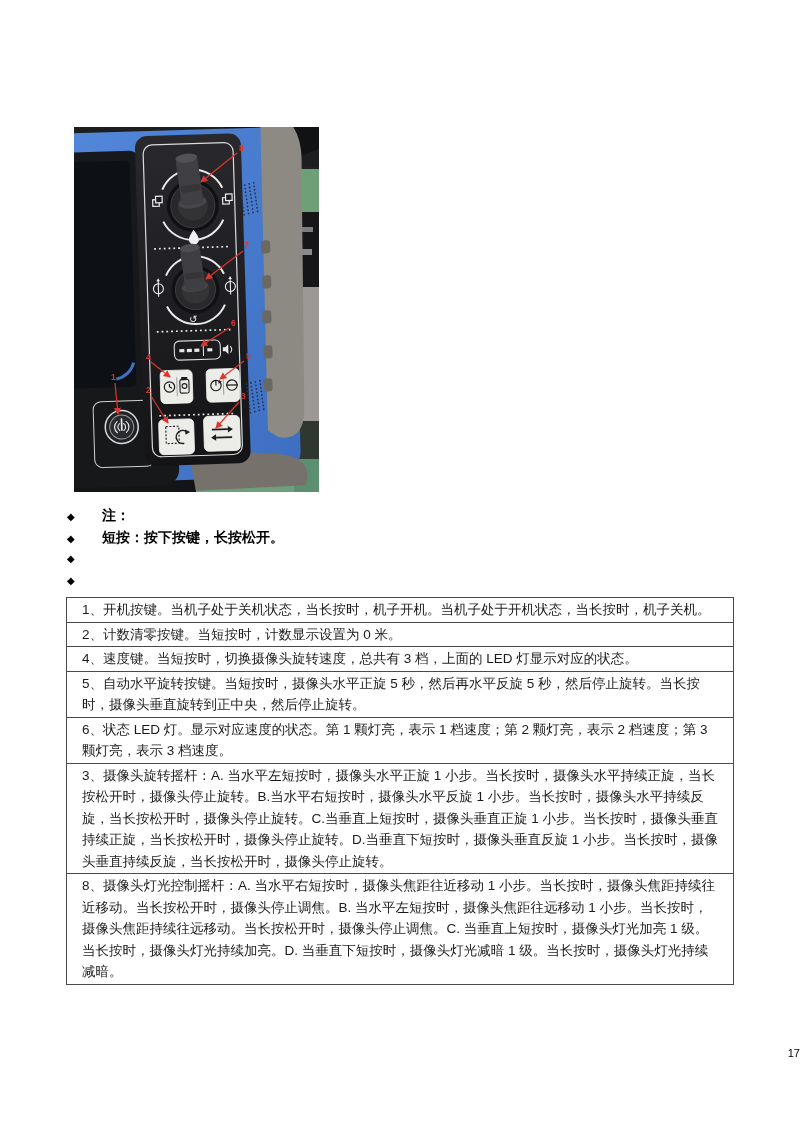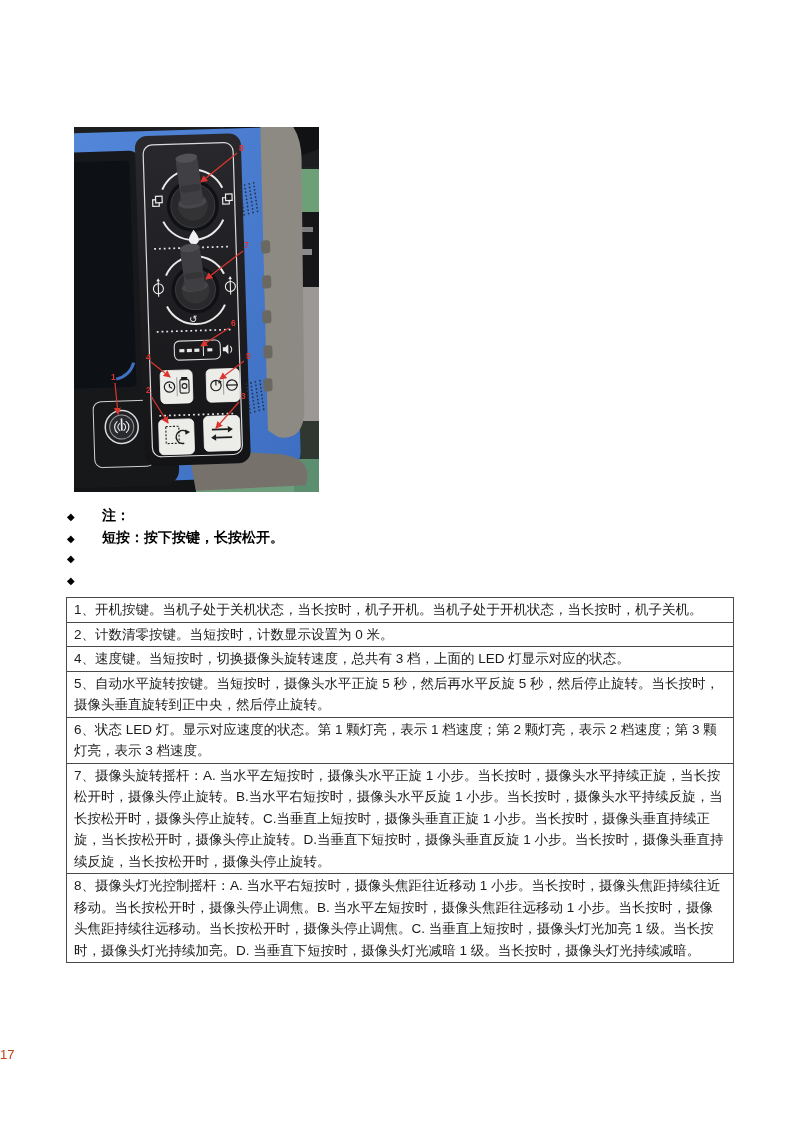--- a/index.html
+++ b/index.html
@@ -12,23 +12,23 @@
   .photo svg{display:block;}
   .notes{position:absolute;left:67px;top:504px;margin:0;padding:0;list-style:none;}
   .notes li{display:flex;align-items:baseline;height:22px;font-weight:bold;font-size:14px;line-height:22px;}
   .notes .diamond{display:inline-block;width:35px;font-size:10px;flex:0 0 35px;}
   .desc-table{
     position:absolute;left:66px;top:597px;width:668px;
     border-collapse:collapse;table-layout:fixed;
   }
   .desc-table td{
     border:1px solid #4a4a4a;font-size:13.5px;line-height:21.5px;
-    padding:1px 7px;color:#1b1b1b;word-break:break-all;
+    padding:1px 15px;color:#1b1b1b;word-break:break-all;
   }
-  .page-number{position:absolute;top:1047px;left:0;width:100%;text-align:left;font-size:13px;color:#c2410c;}
+  .page-number{position:absolute;top:1047px;left:0;width:100%;text-align:right;font-size:11px;color:#000000;}
 </style>
 </head>
 <body>
 
 <div class="page">
 
   <div class="photo">
     <svg width="245" height="365" viewBox="0 0 245 365" xmlns="http://www.w3.org/2000/svg">
       <defs>
         <linearGradient id="bodyGrad" x1="0" y1="0" x2="1" y2="1">
@@ -293,21 +293,21 @@
       <tr>
           <td>4、速度键。当短按时，切换摄像头旋转速度，总共有 3 档，上面的 LED 灯显示对应的状态。</td>
         </tr>
       <tr>
           <td>5、自动水平旋转按键。当短按时，摄像头水平正旋 5 秒，然后再水平反旋 5 秒，然后停止旋转。当长按时，摄像头垂直旋转到正中央，然后停止旋转。</td>
         </tr>
       <tr>
           <td>6、状态 LED 灯。显示对应速度的状态。第 1 颗灯亮，表示 1 档速度；第 2 颗灯亮，表示 2 档速度；第 3 颗灯亮，表示 3 档速度。</td>
         </tr>
       <tr>
-          <td>7、摄像头旋转摇杆：A. 当水平左短按时，摄像头水平正旋 1 小步。当长按时，摄像头水平持续正旋，当长按松开时，摄像头停止旋转。B.当水平右短按时，摄像头水平反旋 1 小步。当长按时，摄像头水平持续反旋，当长按松开时，摄像头停止旋转。C.当垂直上短按时，摄像头垂直正旋 1 小步。当长按时，摄像头垂直持续正旋，当长按松开时，摄像头停止旋转。D.当垂直下短按时，摄像头垂直反旋 1 小步。当长按时，摄像头垂直持续反旋，当长按松开时，摄像头停止旋转。</td>
+          <td>3、摄像头旋转摇杆：A. 当水平左短按时，摄像头水平正旋 1 小步。当长按时，摄像头水平持续正旋，当长按松开时，摄像头停止旋转。B.当水平右短按时，摄像头水平反旋 1 小步。当长按时，摄像头水平持续反旋，当长按松开时，摄像头停止旋转。C.当垂直上短按时，摄像头垂直正旋 1 小步。当长按时，摄像头垂直持续正旋，当长按松开时，摄像头停止旋转。D.当垂直下短按时，摄像头垂直反旋 1 小步。当长按时，摄像头垂直持续反旋，当长按松开时，摄像头停止旋转。</td>
         </tr>
       <tr>
           <td>8、摄像头灯光控制摇杆：A. 当水平右短按时，摄像头焦距往近移动 1 小步。当长按时，摄像头焦距持续往近移动。当长按松开时，摄像头停止调焦。B. 当水平左短按时，摄像头焦距往远移动 1 小步。当长按时，摄像头焦距持续往远移动。当长按松开时，摄像头停止调焦。C. 当垂直上短按时，摄像头灯光加亮 1 级。当长按时，摄像头灯光持续加亮。D. 当垂直下短按时，摄像头灯光减暗 1 级。当长按时，摄像头灯光持续减暗。</td>
         </tr>
     </tbody>
   </table>
 
   <div class="page-number">17</div>
 
 </div>

